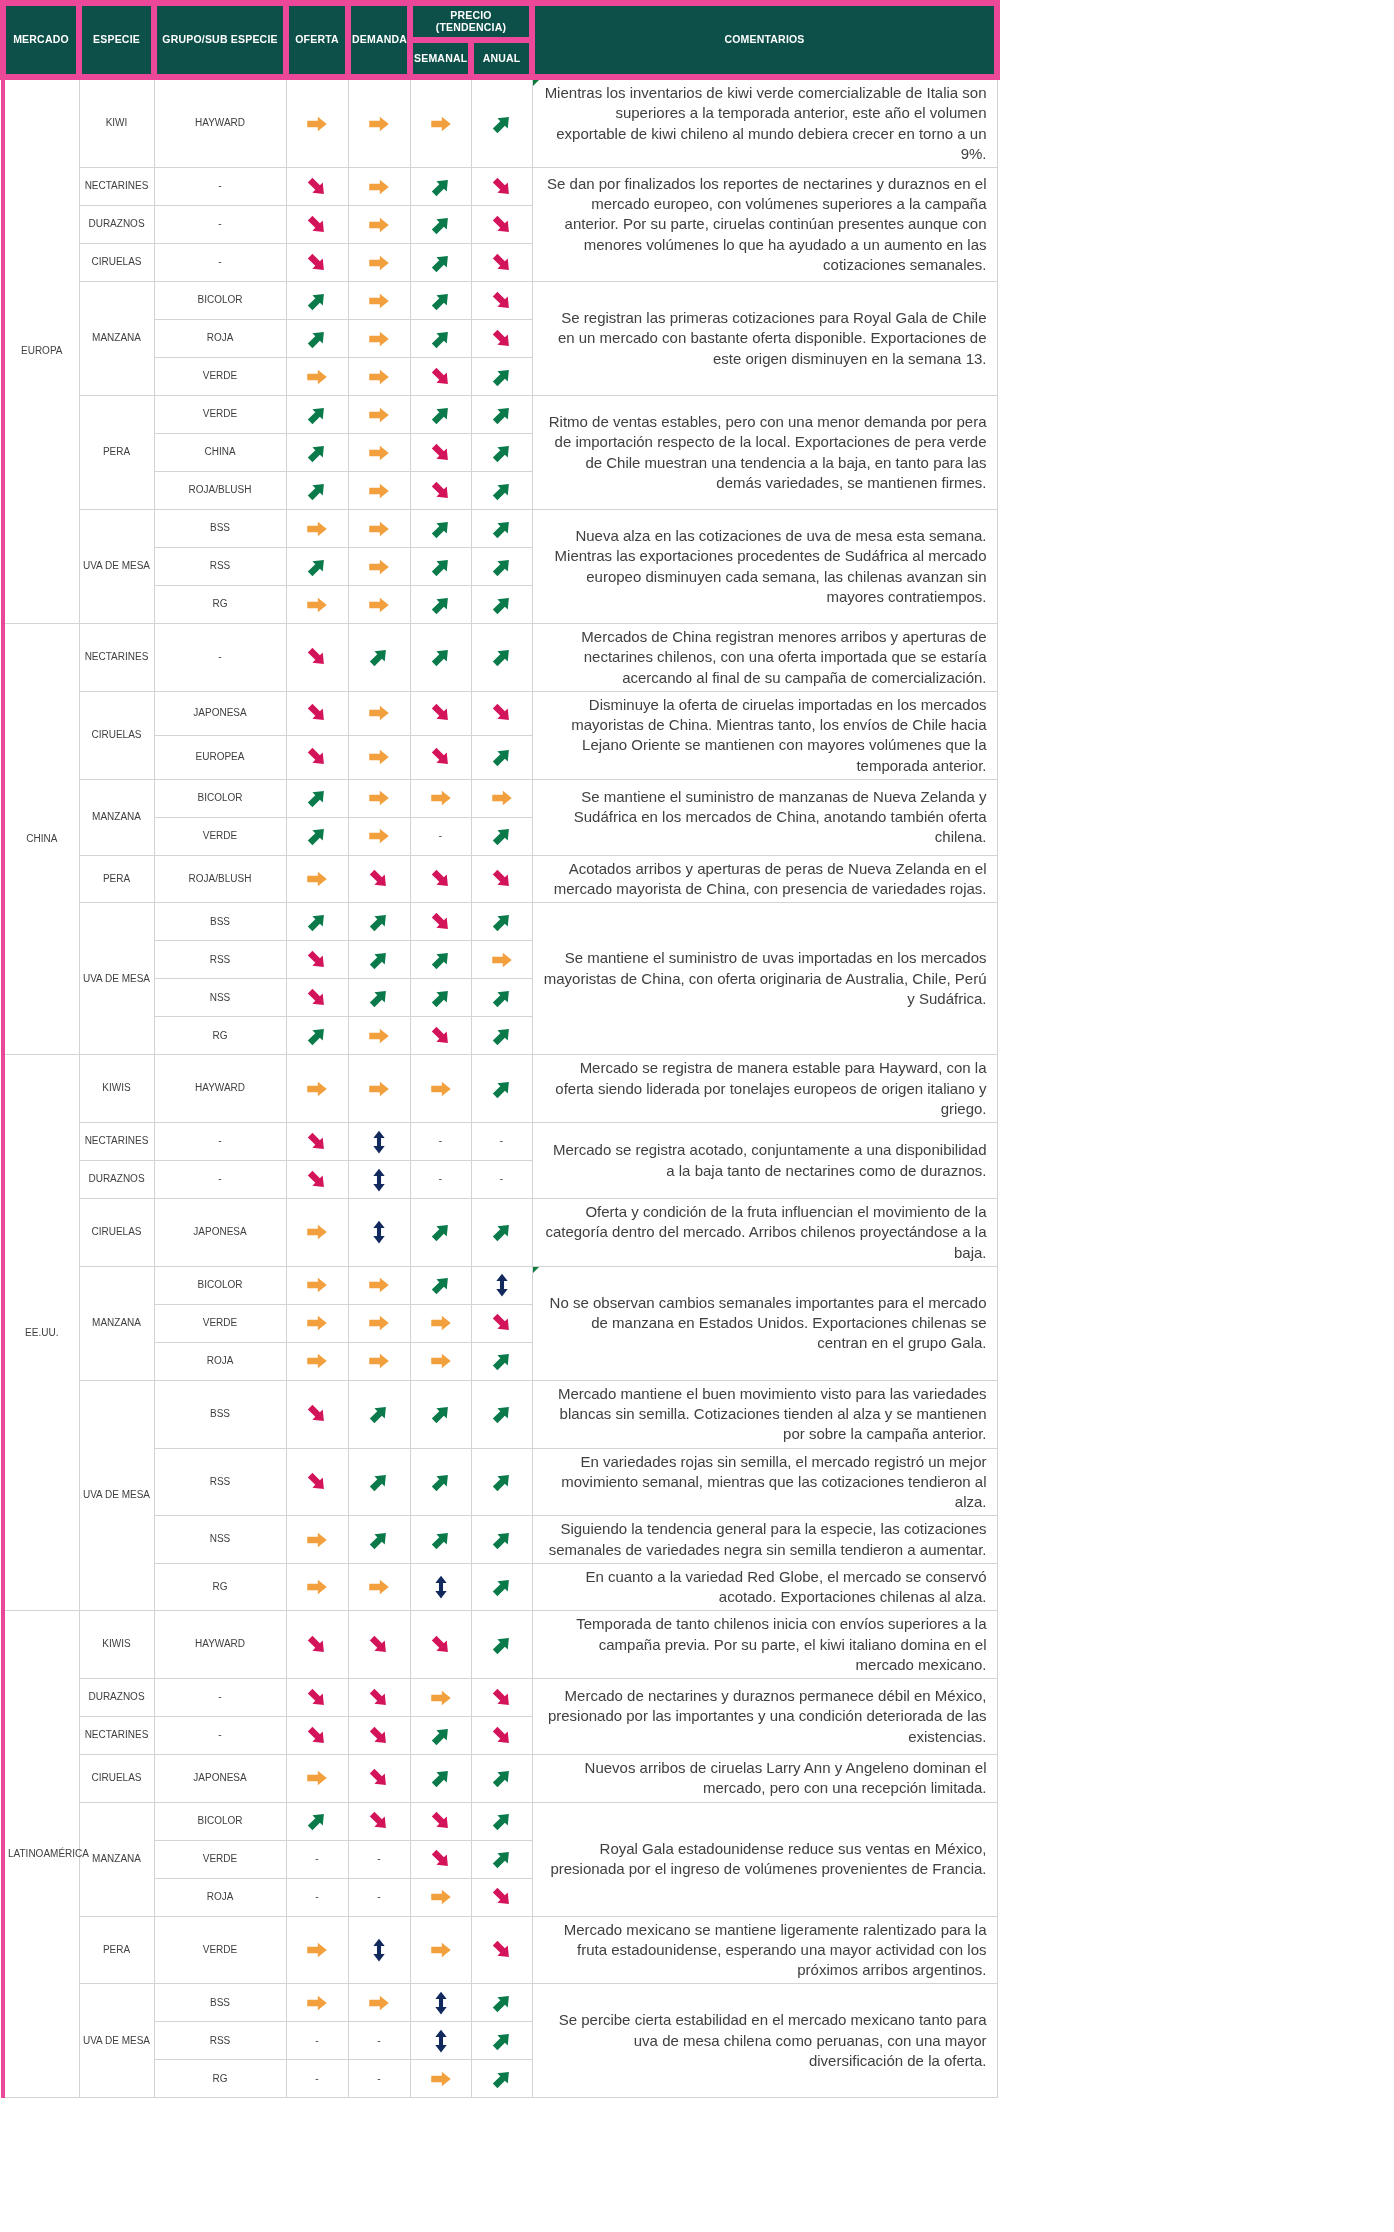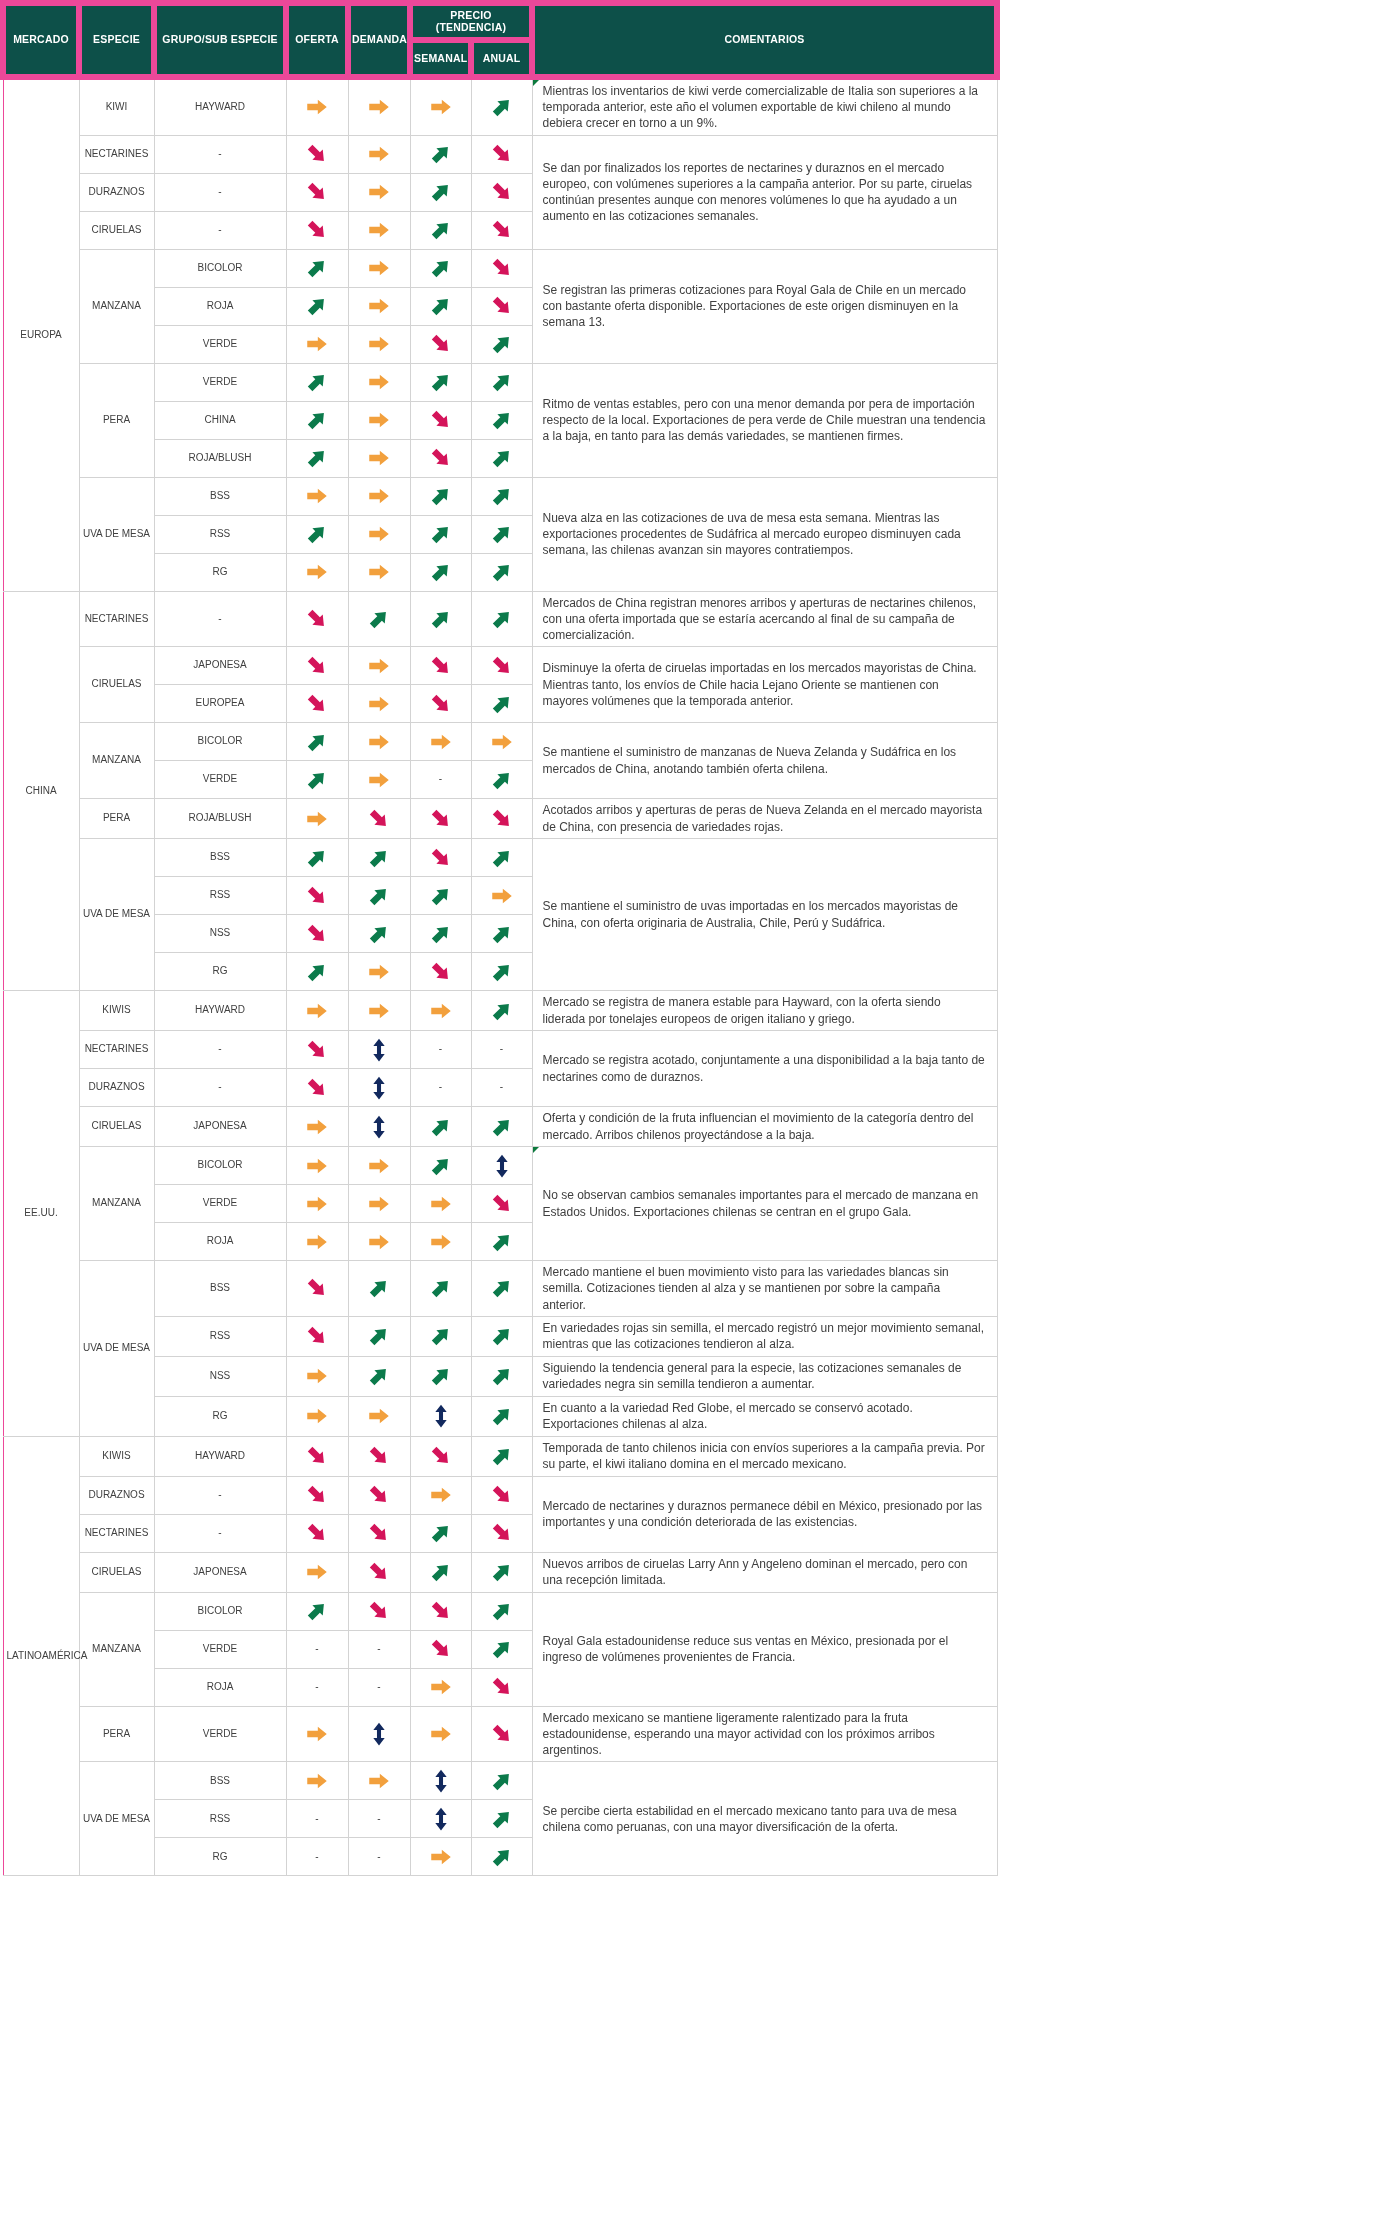--- a/index.html
+++ b/index.html
@@ -48,26 +48,26 @@
     text-align:center;
     vertical-align:middle;
     padding:2px 3px;
     color:#404040;
     height:33px;
     line-height:1.25;
     background:#ffffff;
   }
   tbody td.mercado{
     font-size:10px;
-    border-left:1px solid #ec4899;
+    border-left:4px solid #ec4899;
     margin-top:12px;
   }
   tbody td.comment{
-    font-size:12px;
-    text-align:left;
+    font-size:15px;
+    text-align:right;
     padding:3px 10px;
     line-height:1.35;
     position:relative;
     margin-top:20px;
   }
   tbody td.comment.marker::before{
     content:"";
     position:absolute;
     top:0;left:0;
     width:0;height:0;

